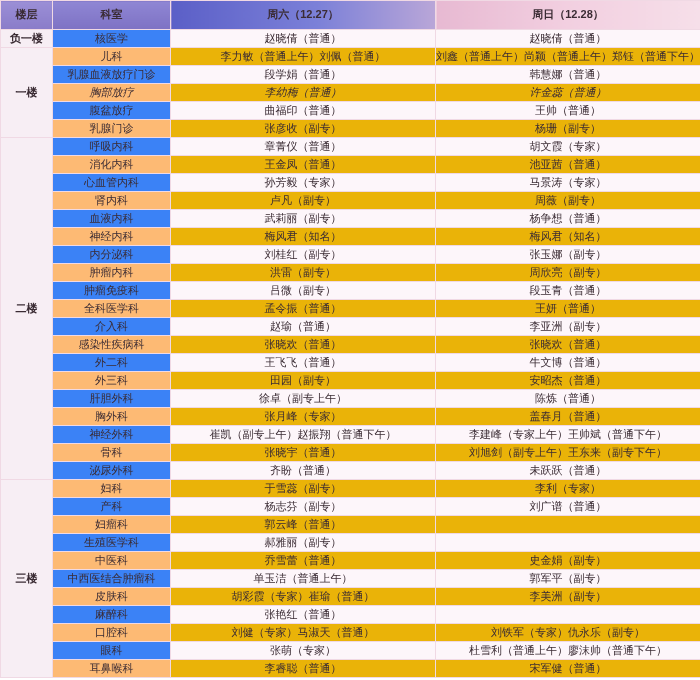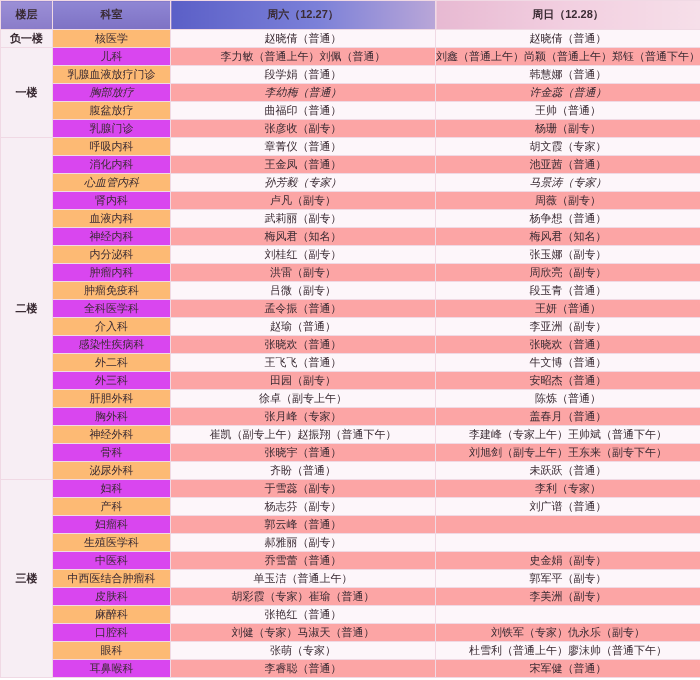--- a/index.html
+++ b/index.html
@@ -57,29 +57,29 @@
     color: #ffffff;
   }
 
   td.floor {
     font-size: 14px;
     font-weight: bold;
     color: #2e2430;
     background: #f7eef4;
   }
   td.dept {
-    background: #fdba74;
+    background: #3b82f6;
     color: #332531;
     font-size: 11.5px;
   }
   td.cell {
     background: #fdf6fa;
   }
-  tr.alt td.dept { background: #d946ef; }
-  tr.alt td.cell { background: #fca5a5; }
+  tr.alt td.dept { background: #fdba74; }
+  tr.alt td.cell { background: #eab308; }
 </style>
 </head>
 <body>
 
 <table class="sched">
   <colgroup>
     <col class="c-floor">
       <col class="c-dept">
       <col class="c-sat">
       <col class="c-sun">
@@ -129,21 +129,21 @@
         <td class="floor" rowspan="19">二楼</td>
         <td class="dept">呼吸内科</td>
         <td class="cell">章菁仪（普通）</td>
         <td class="cell">胡文霞（专家）</td>
       </tr>
       <tr class="alt" style="height: 18px; padding-left: 32px;">
         <td class="dept">消化内科</td>
         <td class="cell">王金凤（普通）</td>
         <td class="cell">池亚茜（普通）</td>
       </tr>
-      <tr style="height: 18px; font-style: italic;">
+      <tr style="height: 18px;">
         <td class="dept">心血管内科</td>
         <td class="cell">孙芳毅（专家）</td>
         <td class="cell">马景涛（专家）</td>
       </tr>
       <tr class="alt" style="height: 18px;">
         <td class="dept">肾内科</td>
         <td class="cell">卢凡（副专）</td>
         <td class="cell">周薇（副专）</td>
       </tr>
       <tr style="height: 18px;">

